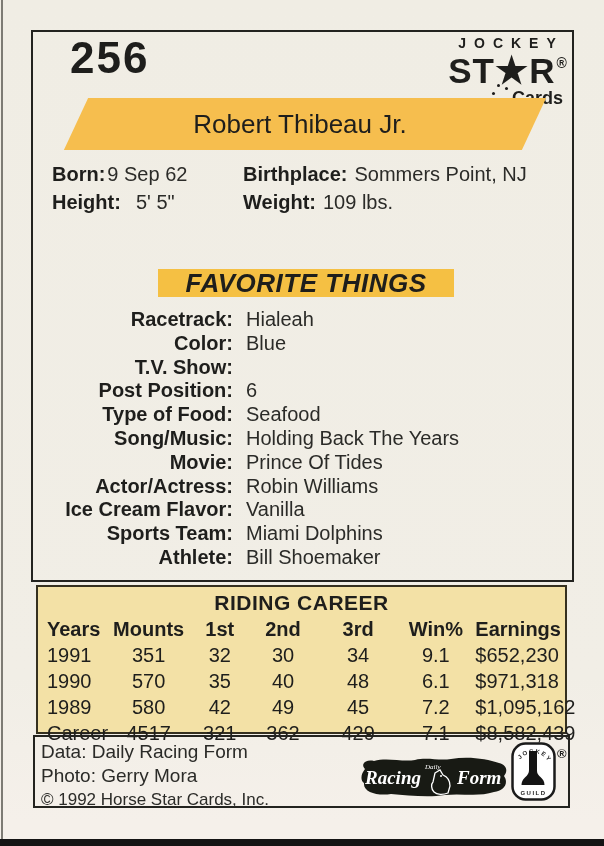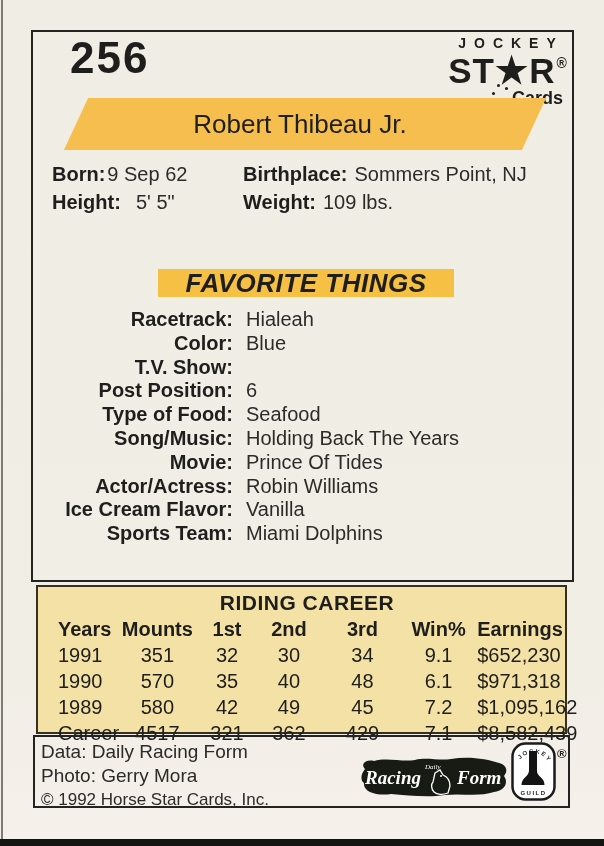--- a/index.html
+++ b/index.html
@@ -34,21 +34,21 @@
   .m2{margin-left:2px;}.m7{margin-left:7px;}.m8{margin-left:8px;}.m15{margin-left:15px;}
   
   .fav-title{position:absolute;left:158px;top:269px;width:296px;height:28px;line-height:28px;background:#F5C043;
     text-align:center;font-weight:bold;font-style:italic;font-size:26px;letter-spacing:0.5px;}
   .fav-list{position:absolute;left:37px;top:308px;width:520px;}
   .fav-row{display:flex;height:23.8px;line-height:23.8px;font-size:20px;white-space:nowrap;}
   .fav-label{width:196px;text-align:right;font-weight:bold;}
   .fav-value{margin-left:13px;color:#2b2b28;}
   
   .career{position:absolute;left:36px;top:585px;width:531px;height:149px;background:#F3E1A6;
-    border:2px solid #35301f;box-sizing:border-box;padding-left:11px;}
+    border:2px solid #35301f;box-sizing:border-box;}
   .career-title{text-align:center;font-weight:bold;font-size:21px;margin-top:4px;letter-spacing:0.5px;}
   .rc-table{width:100%;border-collapse:collapse;table-layout:fixed;font-size:20px;margin-top:1px;}
   .rc-table th,.rc-table td{padding:0;height:26px;font-weight:normal;white-space:nowrap;text-align:center;}
   .rc-table th{font-weight:bold;}
   .rc-table .c-first{text-align:left;padding-left:9px;}
   .rc-table .c-last{text-align:right;padding-right:8px;}
   .rc-table td.yr{font-weight:normal;}
   
   .credits{position:absolute;left:33px;top:735px;width:537px;height:73px;border:2px solid #23231f;
     box-sizing:border-box;padding:3px 0 0 6px;font-size:19px;}
@@ -122,20 +122,24 @@
         <span class="fav-label">Actor/Actress:</span>
         <span class="fav-value">Robin Williams</span>
       </div>
     <div class="fav-row">
         <span class="fav-label">Ice Cream Flavor:</span>
         <span class="fav-value">Vanilla</span>
       </div>
     <div class="fav-row">
         <span class="fav-label">Sports Team:</span>
         <span class="fav-value">Miami Dolphins</span>
+      </div>
+    <div class="fav-row">
+        <span class="fav-label">Athlete:</span>
+        <span class="fav-value">Bill Shoemaker</span>
       </div>
   </div>
 
   <div class="career">
     <div class="career-title">RIDING CAREER</div>
     <table class="rc-table">
       <colgroup>
         <col style="width:12.5%">
           <col style="width:17%">
           <col style="width:10%">

